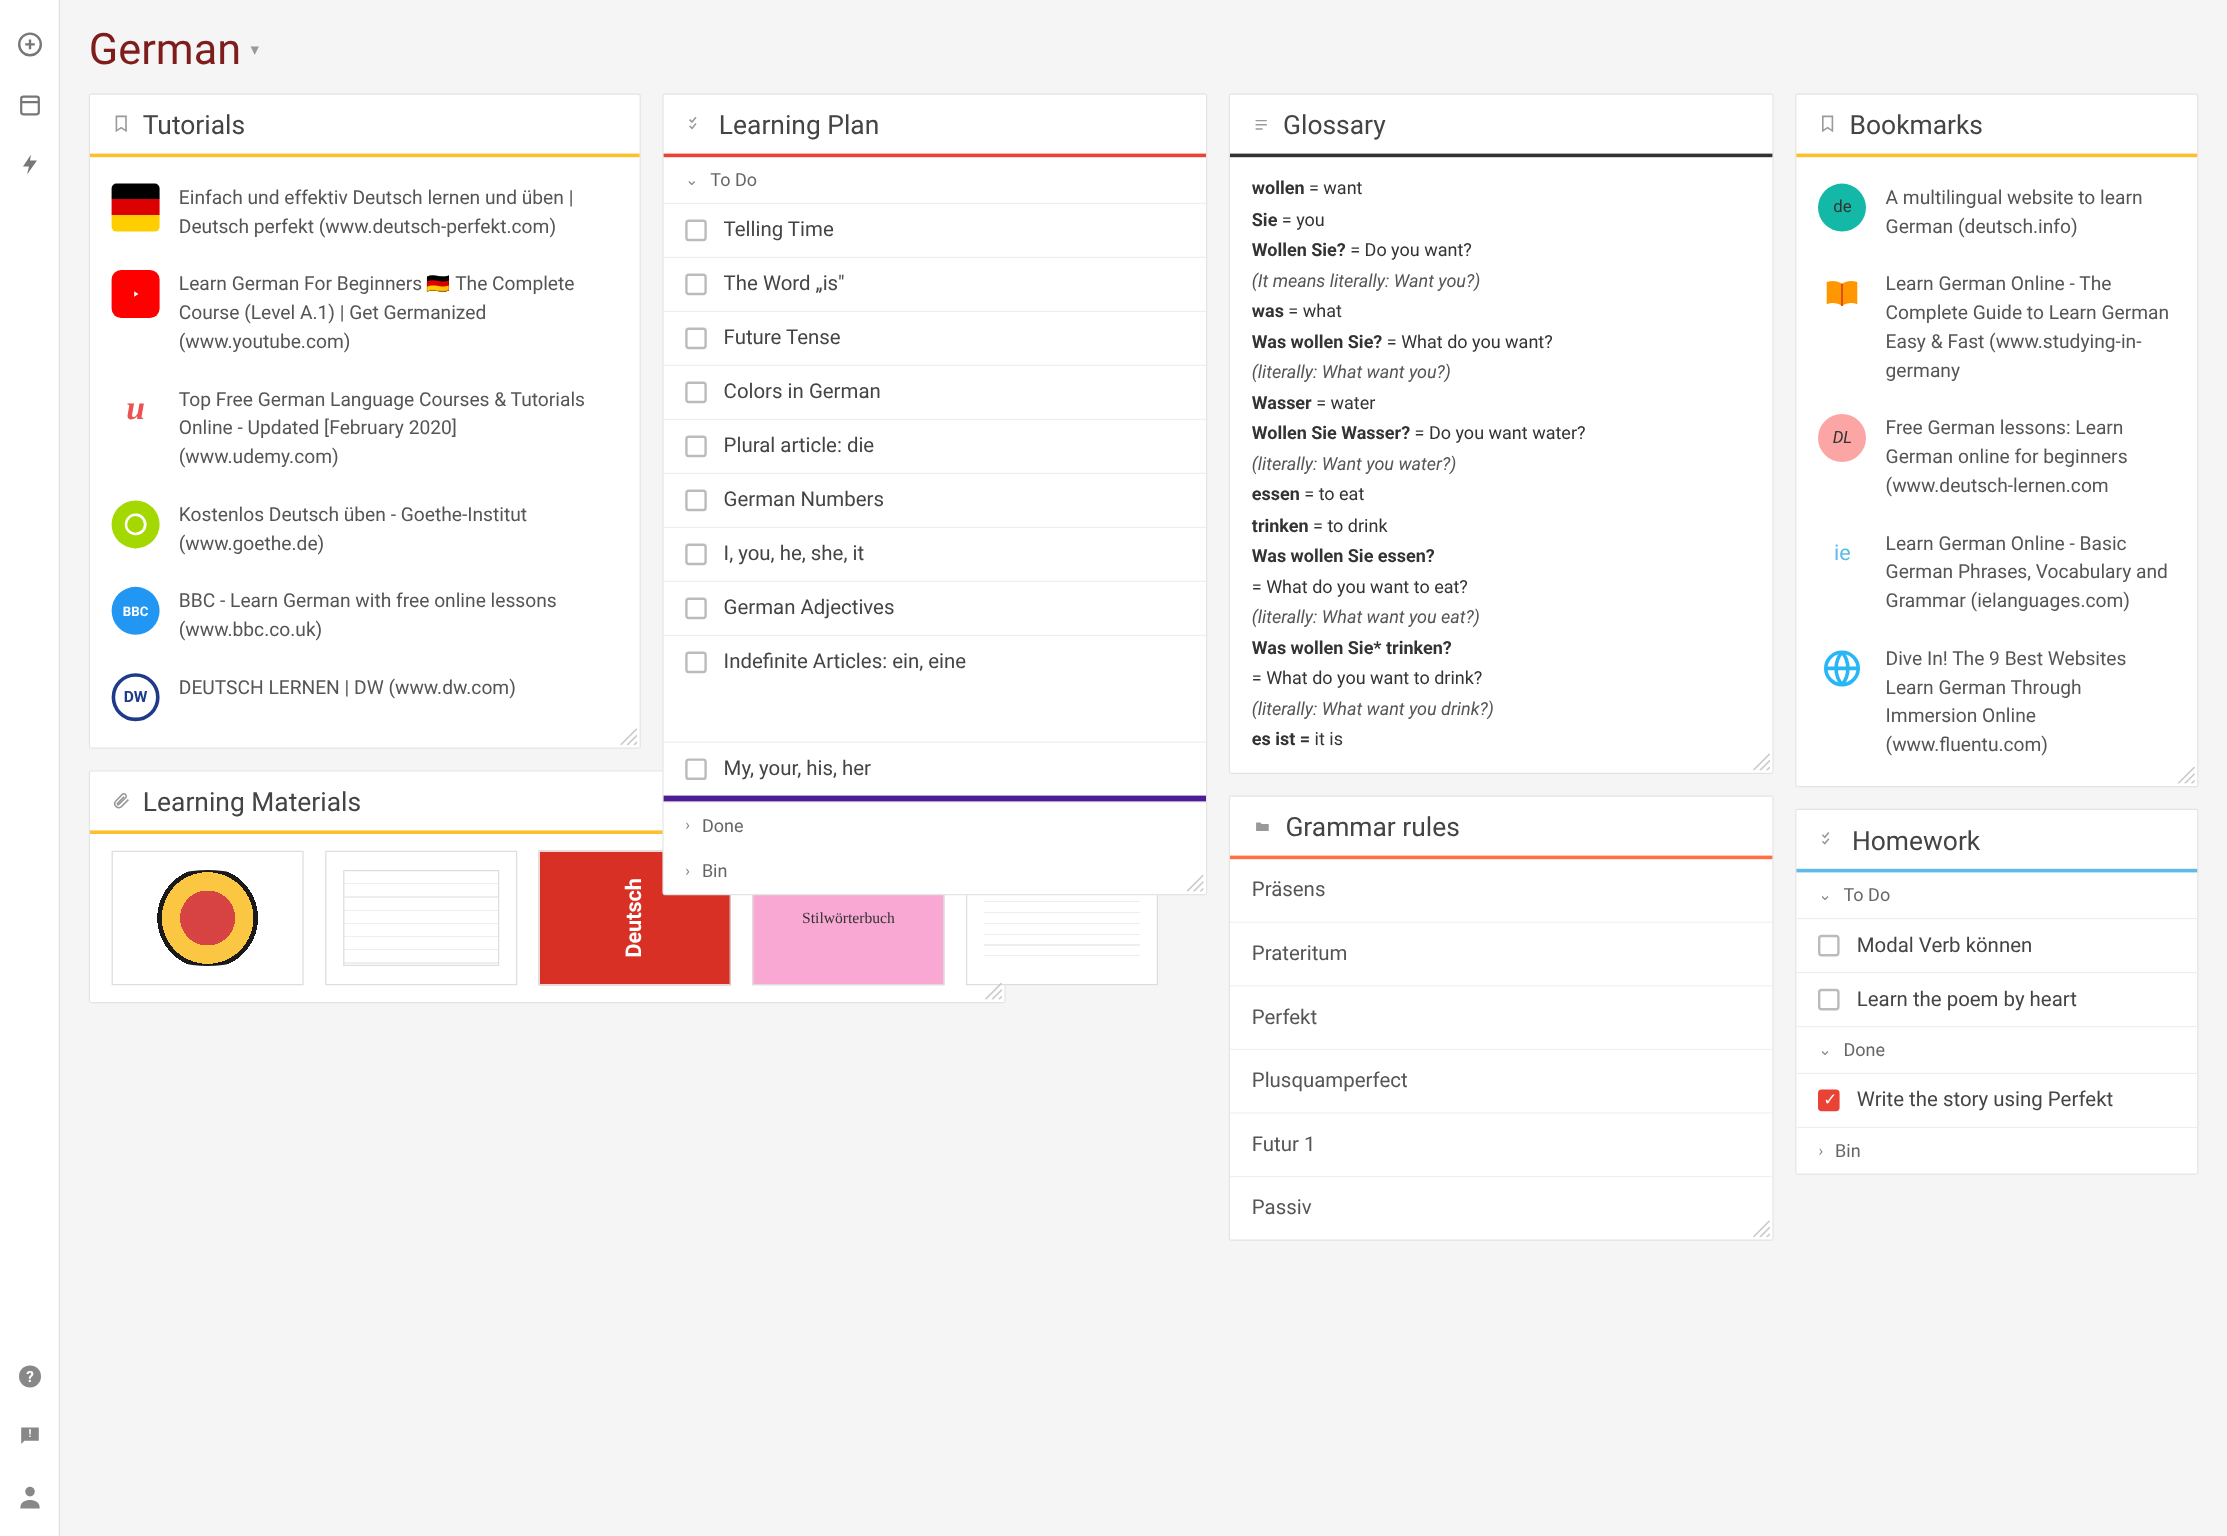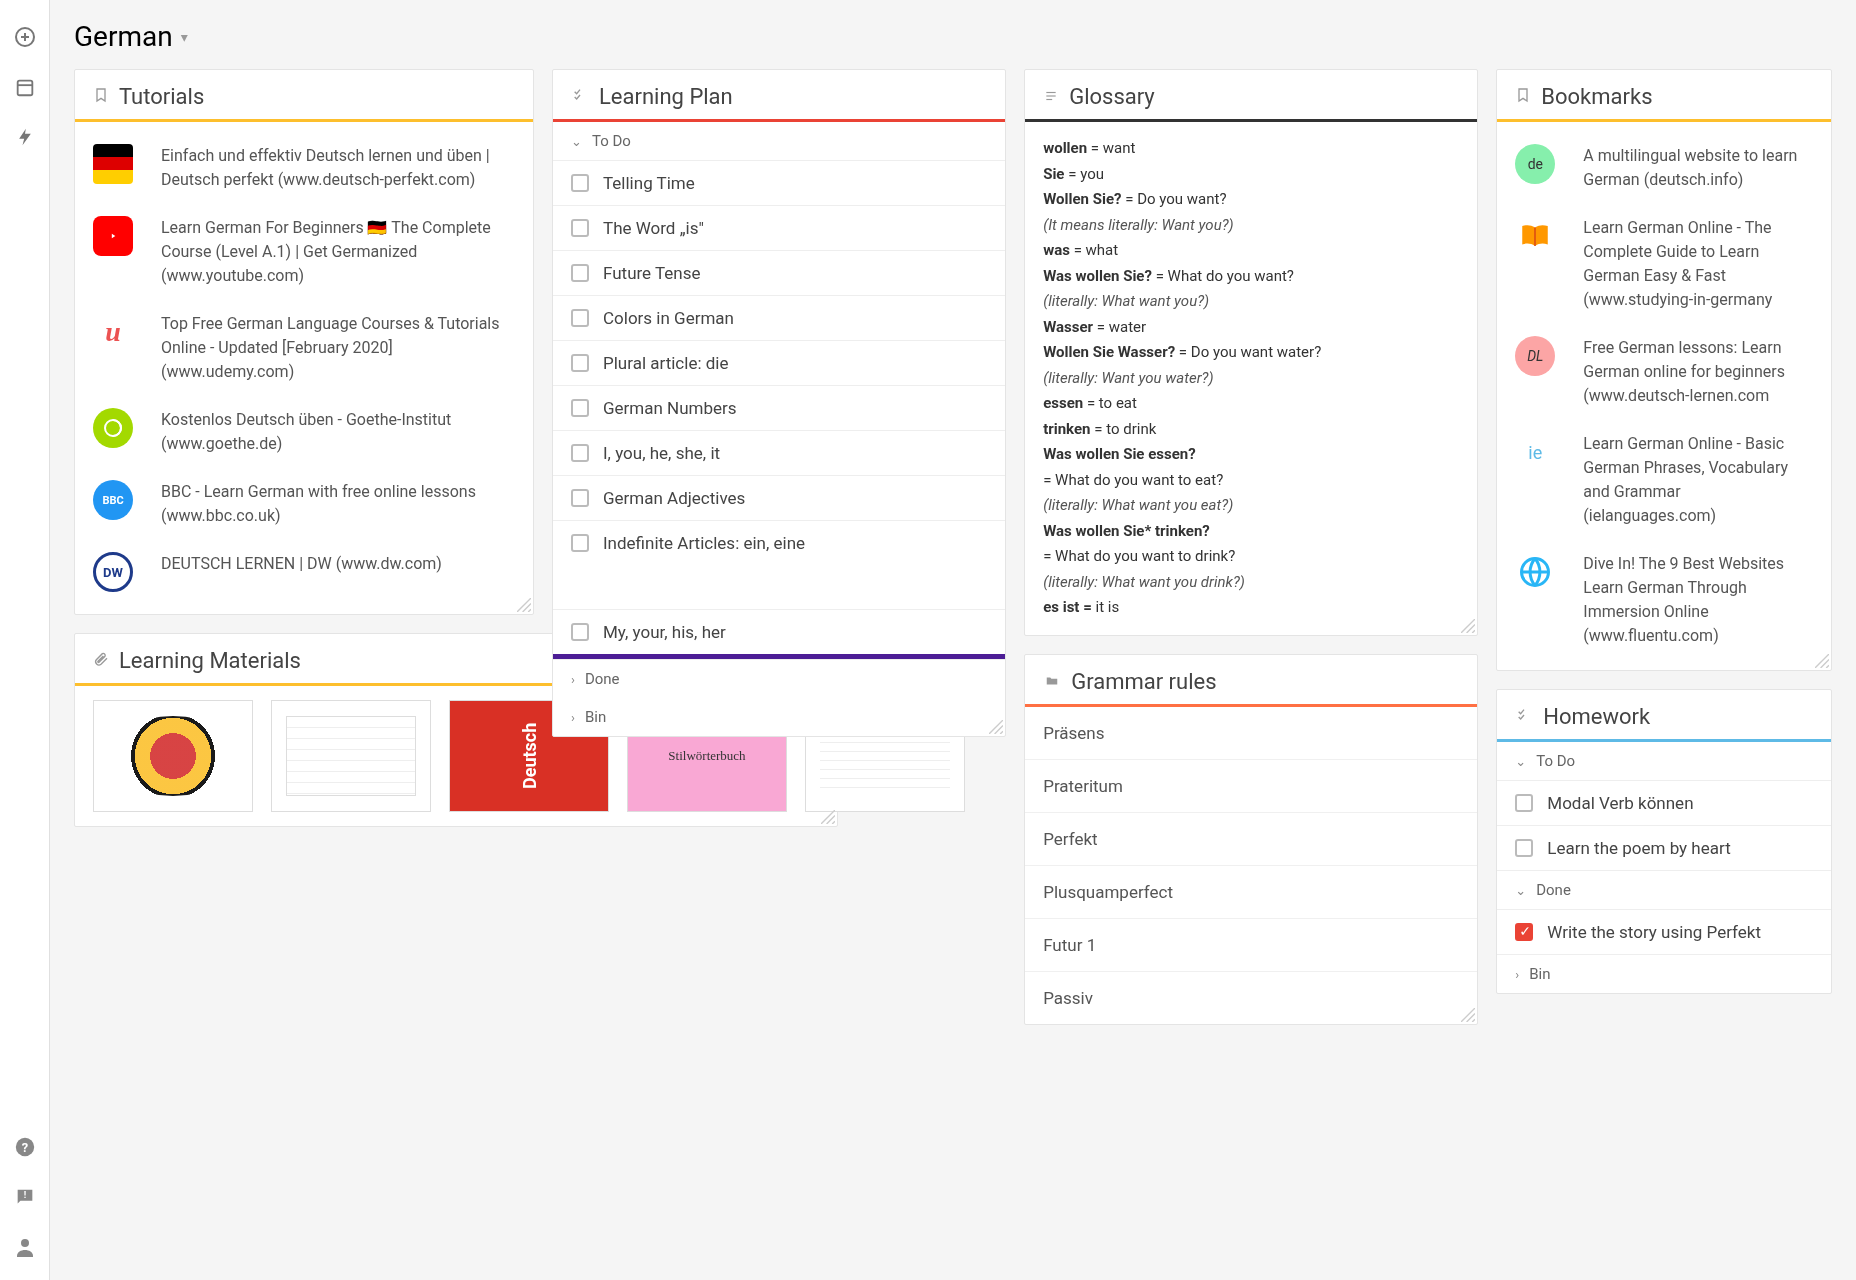--- a/index.html
+++ b/index.html
@@ -3,49 +3,49 @@
 <meta charset="utf-8">
 <style>
 * { margin: 0; padding: 0; box-sizing: border-box; }
 body { font-family: -apple-system, BlinkMacSystemFont, "Segoe UI", Roboto, Arial, sans-serif; background: #f5f5f5; color: #333; font-size: 14px; }
 .app { display: flex; height: 100vh; width: 1856px; }
 .sidebar { width: 50px; background: #fff; border-right: 1px solid #e0e0e0; display: flex; flex-direction: column; align-items: center; padding-top: 24px; gap: 24px; }
 .sidebar .spacer { flex: 1; }
 .sidebar .icon-btn { width: 26px; height: 26px; color: #777; cursor: pointer; display: flex; align-items: center; justify-content: center; }
 .main { flex: 1; padding: 20px 24px; overflow: hidden; }
 .page-title-row { display: flex; align-items: center; gap: 8px; margin-bottom: 16px; }
-.page-title { font-size: 28px; font-weight: 400; color: #000000; }
+.page-title { font-size: 36px; font-weight: 400; color: #7f1d1d; }
 .title-caret { color: #999; font-size: 14px; }
 .board { display: flex; gap: 18px; align-items: flex-start; }
 .col { display: flex; flex-direction: column; gap: 18px; justify-content: flex-end; }
 .col-1 { width: 460px; }
 .col-2 { width: 460px; }
 .col-3 { width: 460px; }
 .col-4 { width: 340px; }
 .card { background: #fff; border: 1px solid #e4e4e4; border-radius: 2px; position: relative; }
 .card-header { display: flex; align-items: center; gap: 10px; padding: 14px 18px 10px; font-size: 22px; font-weight: 400; color: #444; }
 .card-header .hicon { color: #999; font-size: 18px; }
 .card-underline { height: 3px; margin: 0 0 0 0; }
 .u-yellow { background: #fdbf2d; }
 .u-red { background: #ea4335; }
 .u-black { background: #333; }
 .u-orange { background: #ff7043; }
 .u-blue { background: #5ebae6; }
 .bookmark-list { padding: 10px 0; }
-.bookmark-item { display: flex; gap: 28px; padding: 12px 18px; align-items: flex-start; }
+.bookmark-item { display: flex; gap: 16px; padding: 12px 18px; align-items: flex-start; }
 .bookmark-icon { width: 40px; height: 40px; border-radius: 50%; flex-shrink: 0; display: flex; align-items: center; justify-content: center; font-weight: bold; color: #fff; font-size: 14px; }
 .bookmark-text { flex: 1; color: #555; line-height: 1.5; font-size: 16px; }
 .flag-de { background: linear-gradient(to bottom, #000 33%, #dd0000 33%, #dd0000 66%, #ffce00 66%); border-radius: 4px; }
 .ic-youtube { background: #ff0000; border-radius: 8px; }
 .ic-youtube svg { width: 20px; height: 14px; }
 .ic-udemy { background: #fff; color: #ec5252; font-family: cursive; font-size: 28px; font-style: italic; }
 .ic-goethe { background: #a3d900; }
 .ic-bbc { background: #2196f3; font-size: 11px; }
 .ic-dw { background: #fff; border: 3px solid #1e3a8a; color: #1e3a8a; font-size: 13px; }
-.ic-de { background: #86efac; }
+.ic-de { background: #14b8a6; }
 .ic-book { background: transparent; }
 .ic-dl { background: #fca5a5; }
 .ic-ie { background: #fff; color: #5ebae6; font-size: 18px; font-weight: 400; }
 .ic-globe { background: transparent; color: #2196f3; }
 
 .section-row { display: flex; align-items: center; gap: 10px; padding: 10px 18px; font-size: 15px; color: #666; cursor: pointer; }
 .section-row .chev { color: #888; font-size: 13px; }
 .task-item { display: flex; align-items: center; gap: 14px; padding: 12px 18px; border-top: 1px solid #eee; font-size: 17px; color: #444; cursor: pointer; }
 .task-item:last-child { border-bottom: 5px solid #4c1d95; margin-top: 44px; }
 .checkbox { width: 18px; height: 18px; border: 2px solid #bbb; border-radius: 3px; flex-shrink: 0; }

